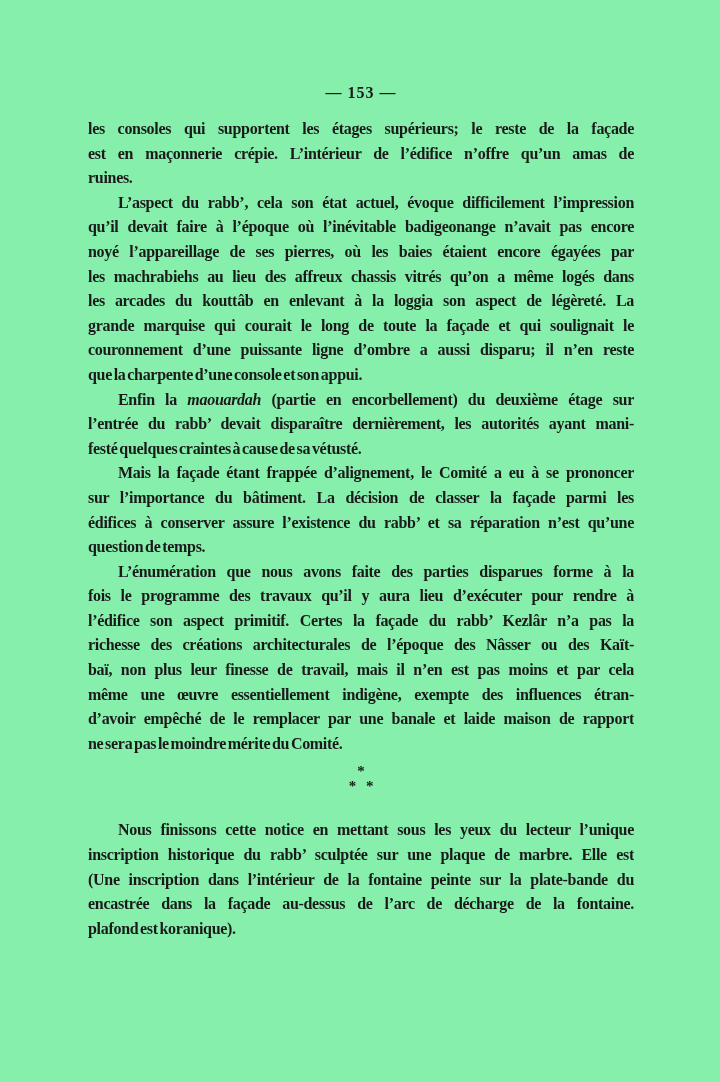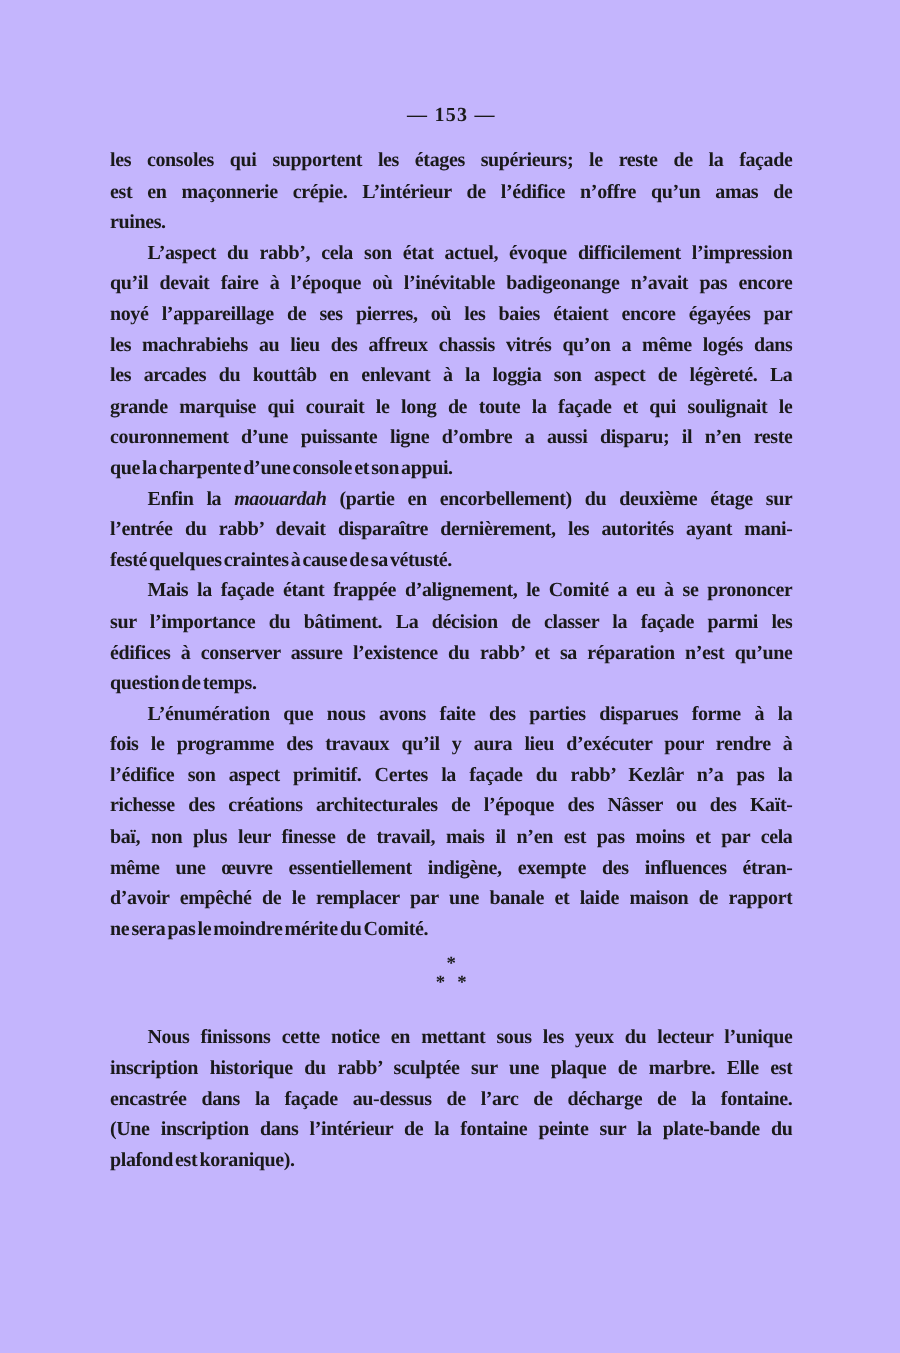--- a/index.html
+++ b/index.html
@@ -1,20 +1,20 @@
 <!DOCTYPE html>
 <html><head>
 <meta charset="utf-8">
 <style>
   html, body { margin: 0; padding: 0; background: #e8e8e8; }
   .page {
     position: relative;
     width: 720px;
     height: 1082px;
-    background: #c4b5fd;
+    background: #86efac;
     font-family: "Liberation Serif", serif;
     color: #1a1a1a;
     overflow: hidden;
   }
   .running-head {
     position: absolute;
     top: 84px;
     left: 88px;
     width: 546px;
     text-align: center;
@@ -112,19 +112,19 @@
     </div>
 
     <div class="asterism">
       <div class="ast-row">*</div>
       <div class="ast-row pair">* *</div>
     </div>
 
     <div class="para">
       <div class="line j indent">Nous finissons cette notice en mettant sous les yeux du lecteur l’unique</div>
       <div class="line j">inscription historique du rabb’ sculptée sur une plaque de marbre. Elle est</div>
+      <div class="line j">(Une inscription dans l’intérieur de la fontaine peinte sur la plate-bande du</div>
       <div class="line j">encastrée dans la façade au-dessus de l’arc de décharge de la fontaine.</div>
-      <div class="line j">(Une inscription dans l’intérieur de la fontaine peinte sur la plate-bande du</div>
       <div class="line last">plafond est koranique).</div>
     </div>
 
   </div>
 </div>
 
 </body></html>

